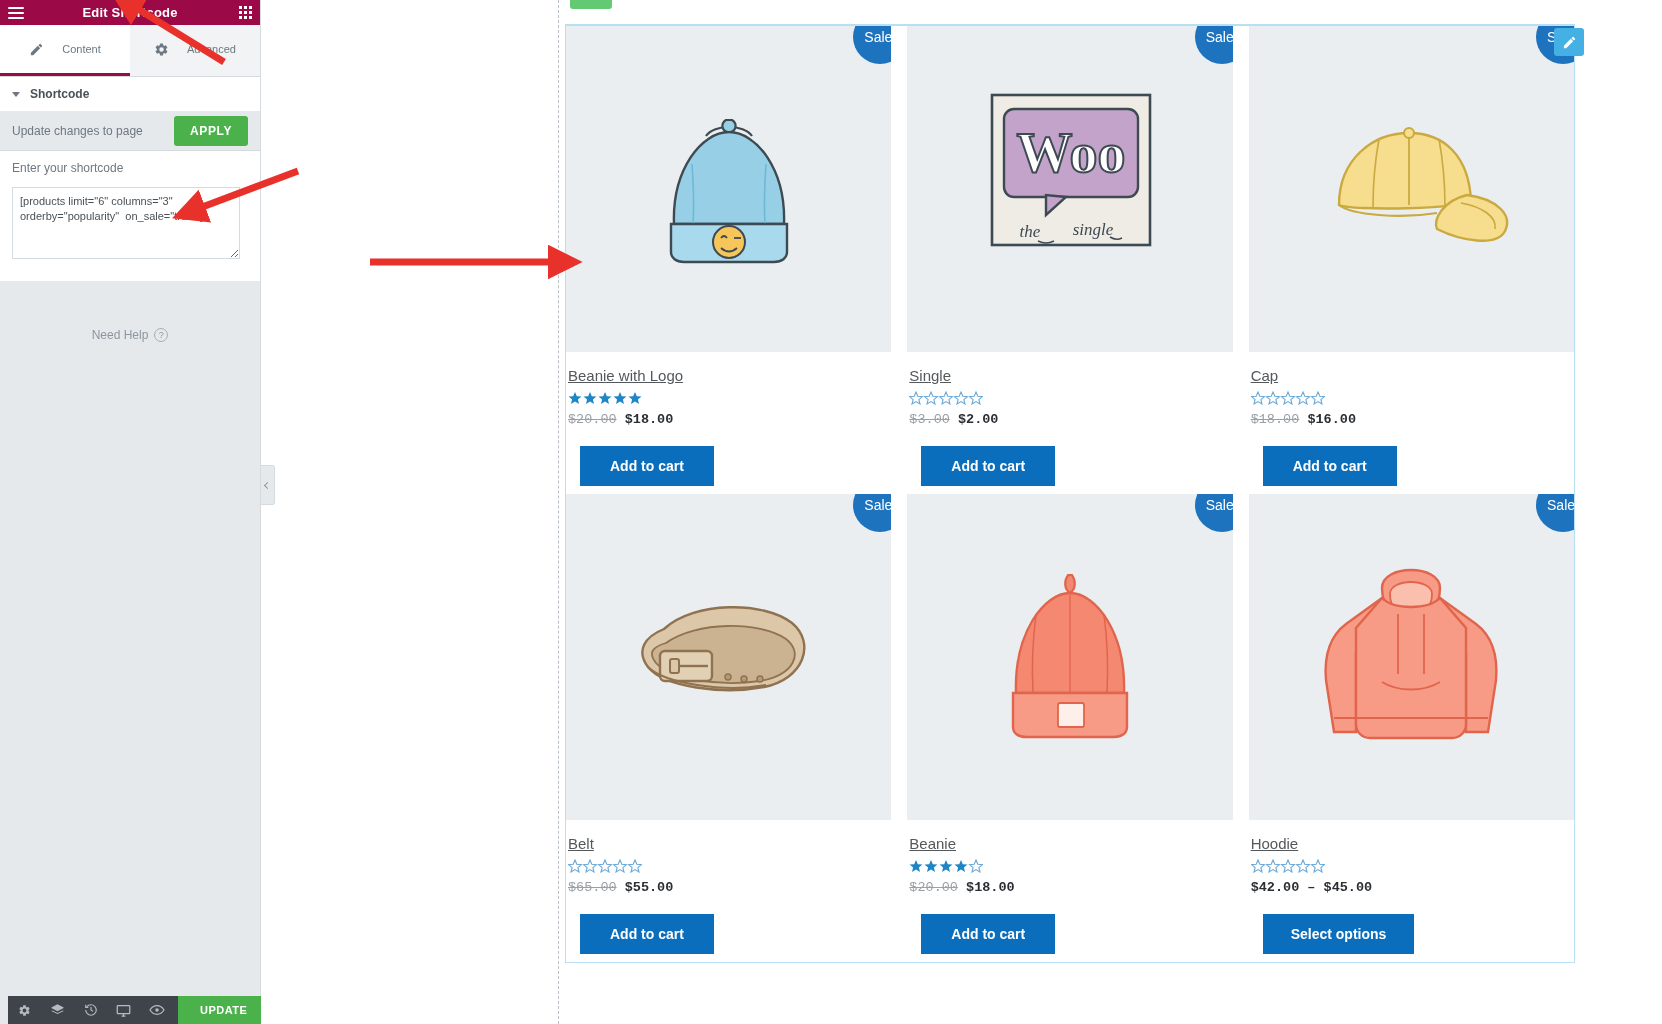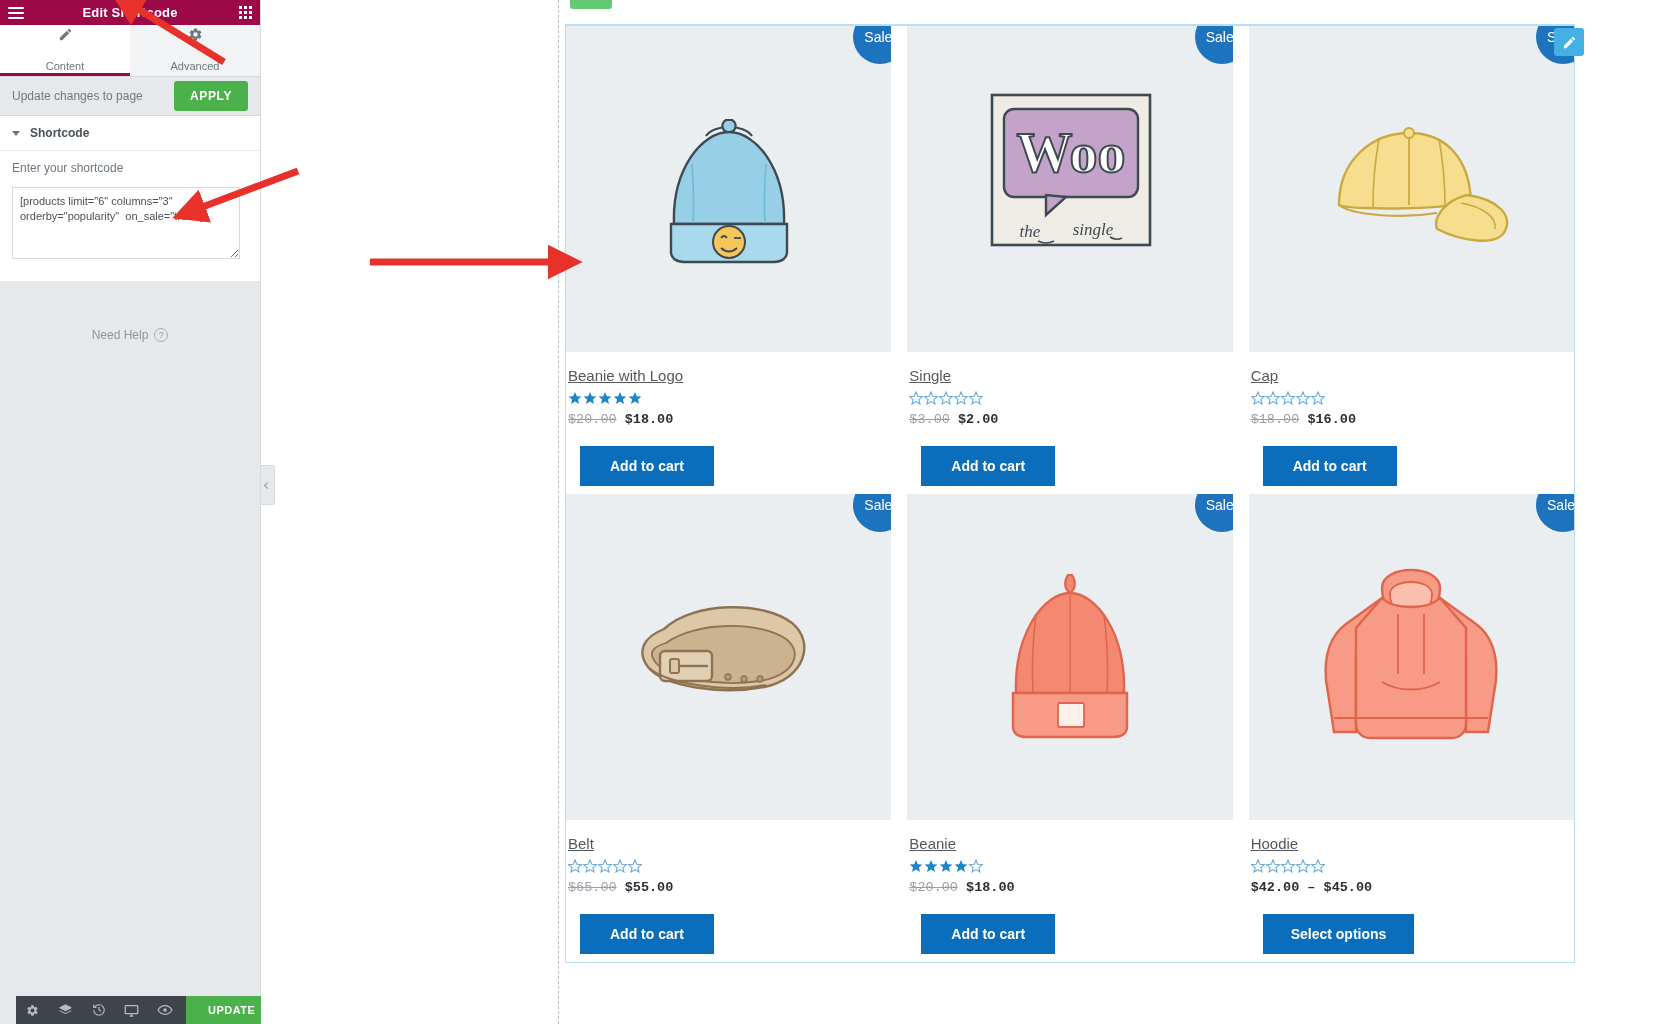--- a/index.html
+++ b/index.html
@@ -39,21 +39,21 @@
   }
   #panel-header .grid-icon {
     margin-left: auto; position: relative; z-index: 2;
     display: grid; grid-template-columns: repeat(3, 3px); grid-template-rows: repeat(3, 3px);
     gap: 2px; cursor: pointer;
   }
   #panel-header .grid-icon i { display:block; width:3px; height:3px; background:#fff; }
 
   #tabs { display: flex; height: 52px; background: #f1f3f5; border-bottom:1px solid #d5dadf;}
   .tab {
-    flex: 1; display: flex; flex-direction: column;
+    flex: 1; display: flex; flex-direction: row;
     align-items: center; justify-content: center;
     gap: 18px; cursor: pointer;
     background: #f1f3f5;
     font-size: 11px; color: #6d7882;
     border-bottom: 3px solid transparent;
   }
   .tab.active { background: #fff; border-bottom-color: #9b0a46; }
   .tab svg { display:block; }
 
   #apply-row {
@@ -97,21 +97,21 @@
     display: flex; align-items: center; justify-content: center; gap: 6px;
     cursor: pointer;
   }
   #need-help .qmark {
     width: 14px; height: 14px; border-radius: 50%;
     border: 1px solid #a6aeb6; color: #8c96a0;
     font-size: 9px; line-height: 12px; text-align: center;
   }
 
   #panel-footer {
-    position: absolute; bottom: 0; left: 16px; width: 307px; height: 28px;
+    position: absolute; bottom: 0; left: 8px; width: 307px; height: 28px;
     background: #3f444b; display: flex; gap: 0;
   }
   .foot-icon {
     width: 33px; height: 28px; display: flex; align-items: center; justify-content: center;
     color: #b6bbc1; cursor: pointer;
   }
   #update-btn {
     margin-left: 5px;
     background: #4bb24b; color: #fff; border: none;
     font-size: 11px; font-weight: 700; letter-spacing: .5px;
@@ -261,28 +261,28 @@
       <div class="tab">
         <span>
           <svg width="15" height="15" viewBox="0 0 24 24" fill="#6d7882">
             <path d="M19.14 12.94a7.07 7.07 0 000-1.88l2.03-1.58a.5.5 0 00.12-.64l-1.92-3.32a.5.5 0 00-.6-.22l-2.39.96a7.3 7.3 0 00-1.62-.94l-.36-2.54a.5.5 0 00-.5-.42h-3.84a.5.5 0 00-.5.42l-.36 2.54c-.58.24-1.12.56-1.62.94l-2.39-.96a.5.5 0 00-.6.22L2.67 8.84a.5.5 0 00.12.64l2.03 1.58a7.07 7.07 0 000 1.88L2.79 14.52a.5.5 0 00-.12.64l1.92 3.32a.5.5 0 00.6.22l2.39-.96c.5.38 1.04.7 1.62.94l.36 2.54a.5.5 0 00.5.42h3.84a.5.5 0 00.5-.42l.36-2.54c.58-.24 1.12-.56 1.62-.94l2.39.96a.5.5 0 00.6-.22l1.92-3.32a.5.5 0 00-.12-.64l-2.03-1.58zM12 15.6A3.6 3.6 0 1115.6 12 3.6 3.6 0 0112 15.6z"></path>
           </svg>
         </span>
         <span>Advanced</span>
       </div>
     </div>
 
+    <div id="section-head">
+      <span class="caret-down"></span>
+      <span class="title">Shortcode</span>
+    </div>
+
     <div id="apply-row">
       <div id="apply-label">Update changes to page</div>
       <button id="apply-btn">APPLY</button>
-    </div>
-
-    <div id="section-head">
-      <span class="caret-down"></span>
-      <span class="title">Shortcode</span>
     </div>
 
     <div id="field-area">
       <div id="field-label">Enter your shortcode</div>
       <textarea id="shortcode-input" placeholder="Enter your shortcode" style="">[products limit="6" columns="3" orderby="popularity"  on_sale="true" ]</textarea>
     </div>
 
     <div id="panel-body-rest">
       <div id="need-help">
         <span>Need Help</span>

